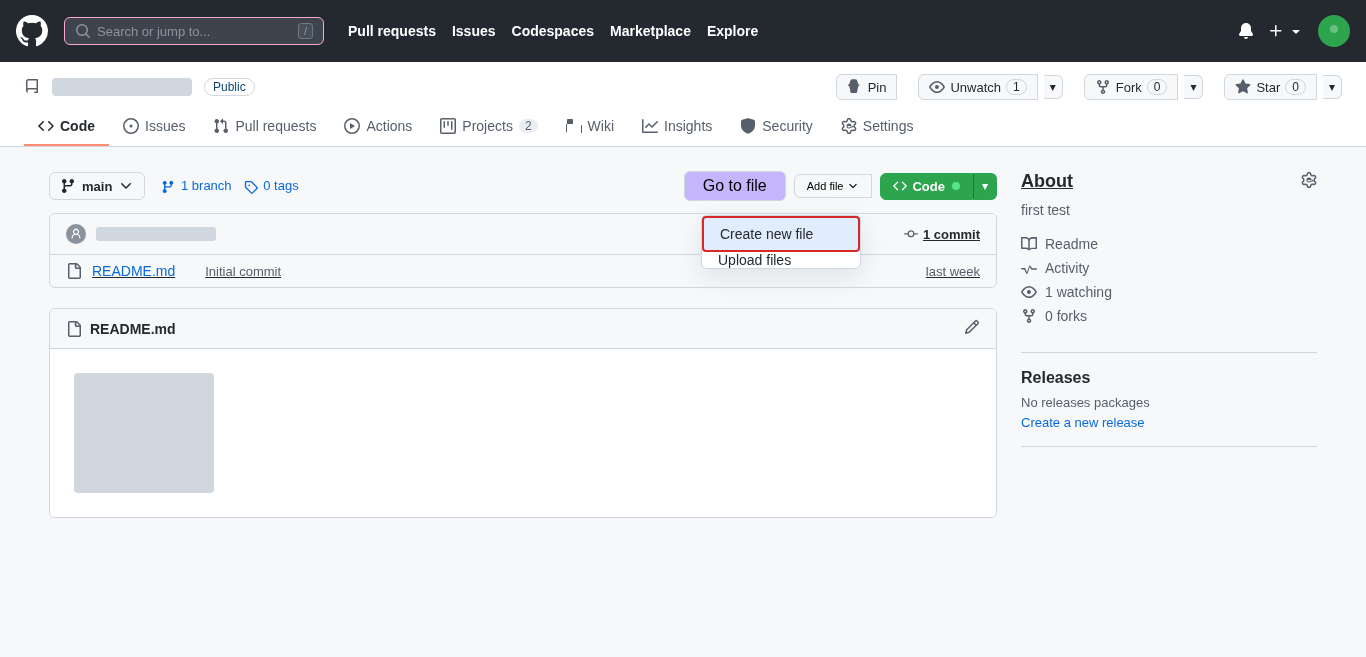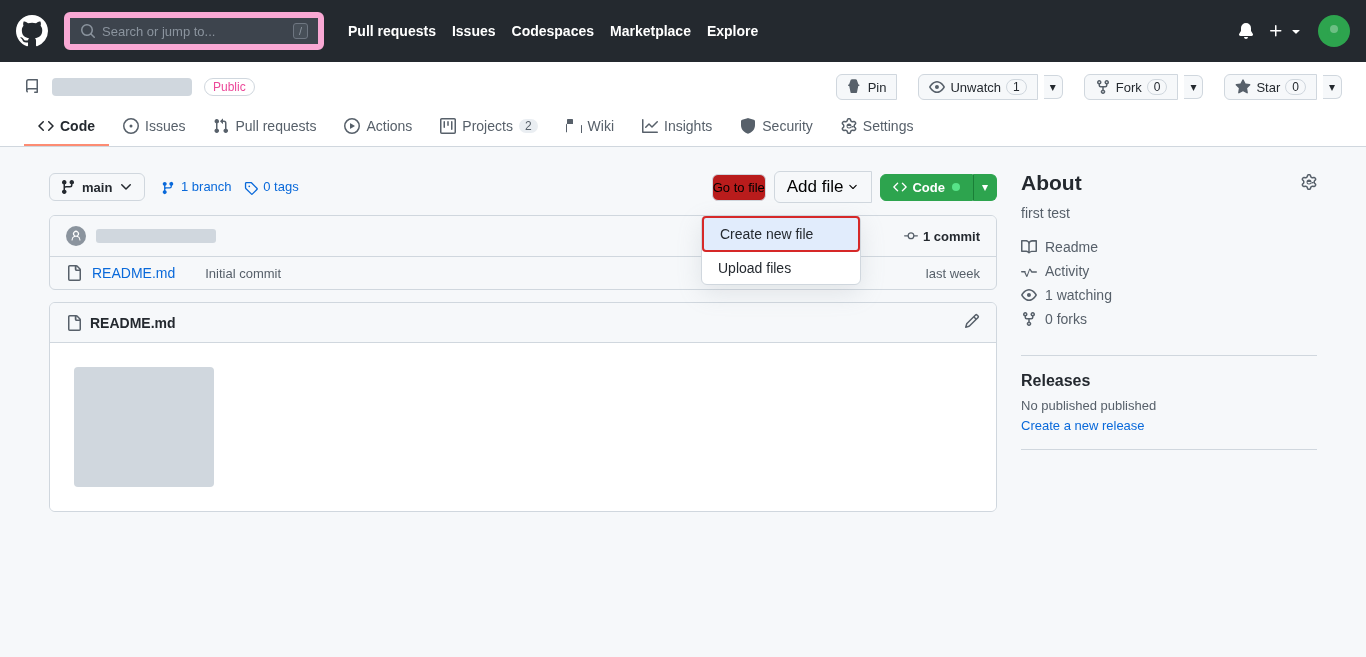--- a/index.html
+++ b/index.html
@@ -12,21 +12,21 @@
       align-items: center;
       padding: 0 16px;
       height: 62px;
       gap: 16px;
     }
     .topnav-logo { width: 32px; height: 32px; flex-shrink: 0; }
     .topnav-search {
       display: flex;
       align-items: center;
       background: #3d444d;
-      border: 6px solid #f9a8d4;
+      border: 1px solid #f9a8d4;
       border-radius: 6px;
       padding: 5px 10px;
       gap: 6px;
       color: #8b949e;
       font-size: 13px;
       flex: 0 0 260px;
     }
     .topnav-search input {
       background: transparent;
       border: none;
@@ -100,21 +100,21 @@
       width: 140px;
       height: 18px;
       background: #d0d7de;
       border-radius: 4px;
     }
     .badge-public {
       border: 1px solid #d0d7de;
       border-radius: 20px;
       padding: 1px 8px;
       font-size: 12px;
-      color: #ec4899;
+      color: #0c4a6e;
     }
     .repo-action-buttons {
       margin-left: auto;
       display: flex;
       align-items: center;
       gap: 6px;
     }
     .btn-sm {
       display: inline-flex;
       align-items: center;
@@ -223,36 +223,36 @@
       font-size: 13px;
       font-weight: 500;
     }
     .branch-actions {
       margin-left: auto;
       display: flex;
       gap: 8px;
       align-items: center;
     }
     .btn-go-to-file {
-      padding: 5px 0;
+      padding: 5px 18px;
       border: 1px solid #d0d7de;
       border-radius: 6px;
-      background: #b91c1c;
-      font-size: 13px;
+      background: #c4b5fd;
+      font-size: 16px;
       cursor: pointer;
     }
     .btn-add-file {
       display: inline-flex;
       align-items: center;
       gap: 4px;
       padding: 5px 12px;
       border: 1px solid #d0d7de;
       border-radius: 6px 0 0 6px;
       background: #f6f8fa;
-      font-size: 17px;
+      font-size: 11px;
       cursor: pointer;
       font-weight: 500;
     }
     .btn-code {
       display: inline-flex;
       align-items: center;
       gap: 5px;
       padding: 5px 12px;
       border: 1px solid #2da44e;
       border-radius: 6px 0 0 6px;
@@ -295,33 +295,34 @@
       font-size: 14px;
       cursor: pointer;
       border: 2px solid #d62828;
       border-radius: 4px;
       background: #1f6feb22;
       color: #24292f;
       font-weight: 500;
       display: block;
     }
     .dropdown-item-upload {
-      padding: 8px 16px;
+      padding: 0 16px;
       font-size: 14px;
       cursor: pointer;
       color: #24292f;
       display: block;
     }
 
     
     .file-table {
       border: 1px solid #d0d7de;
       border-radius: 6px;
       overflow: hidden;
-      margin-bottom: 12px;
+      margin-bottom: 20px;
+      text-decoration: underline;
     }
     .file-table-header {
       display: flex;
       align-items: center;
       gap: 10px;
       padding: 10px 16px;
       background: #f6f8fa;
       border-bottom: 1px solid #d0d7de;
     }
     .avatar-small {
@@ -379,21 +380,21 @@
     }
 
     
     .about-section { margin-bottom: 24px; }
     .about-header {
       display: flex;
       align-items: center;
       justify-content: space-between;
       margin-bottom: 10px;
     }
-    .about-title { font-size: 21px; font-weight: 600; }
+    .about-title { font-size: 18px; font-weight: 600; text-decoration: underline; }
     .about-desc { color: #57606a; font-size: 14px; margin-bottom: 14px; }
     .sidebar-links { list-style: none; }
     .sidebar-link-item {
       display: flex;
       align-items: center;
       gap: 8px;
       padding: 4px 0;
       font-size: 14px;
       color: #57606a;
       cursor: pointer;
@@ -698,20 +699,20 @@
             </svg>
           <span>0 forks</span>
         </li>
       </ul>
     </div>
 
     <hr class="sidebar-divider">
 
     <div class="releases-section">
       <div class="section-title">Releases</div>
-      <p class="sidebar-note">No published published</p>
+      <p class="sidebar-note">No releases packages</p>
       <a href="#" class="sidebar-link-blue">Create a new release</a>
     </div>
 
     <hr class="sidebar-divider">
 
   </div>
 </div>
 
 </body></html>

